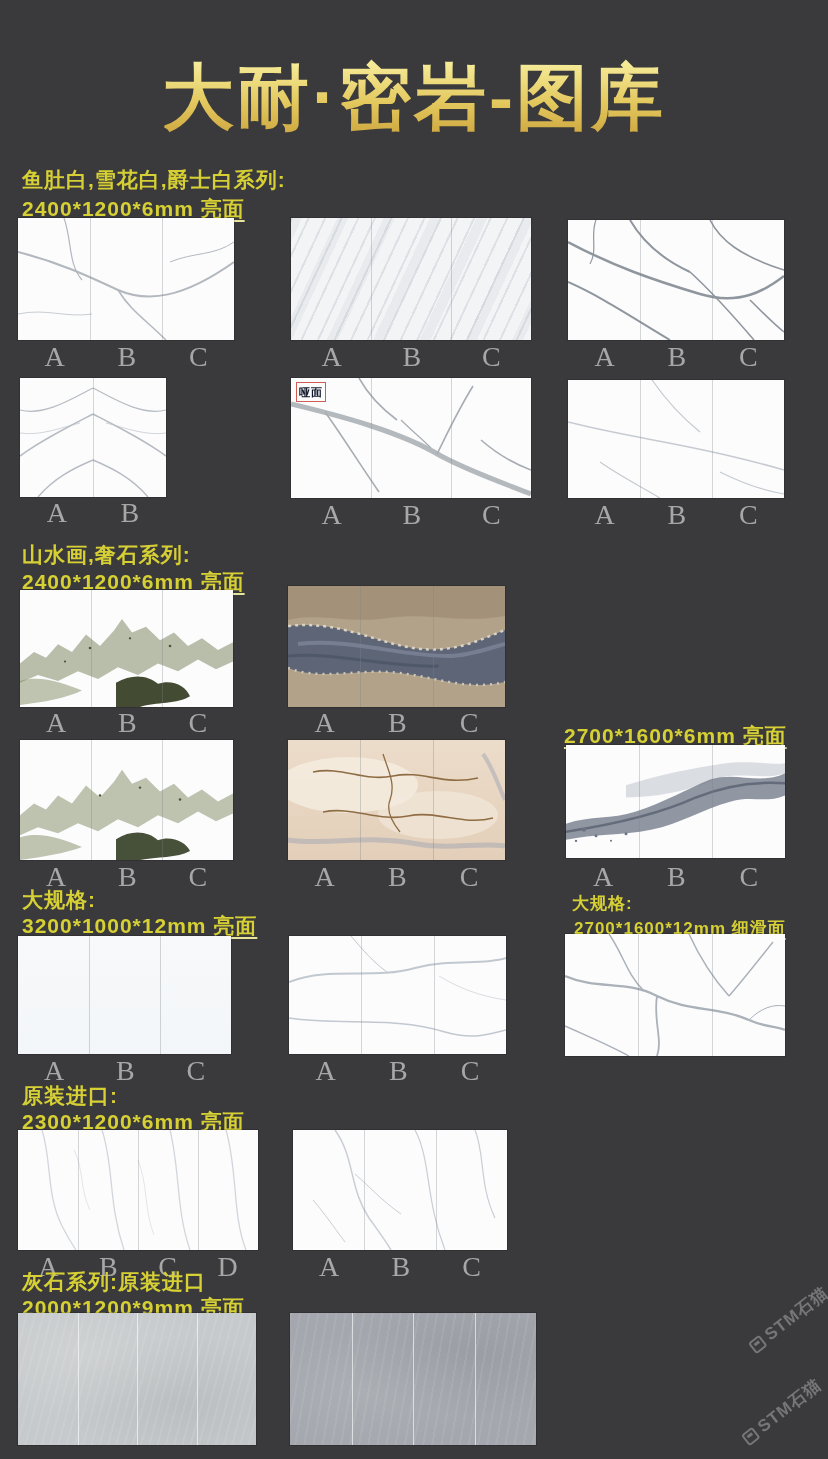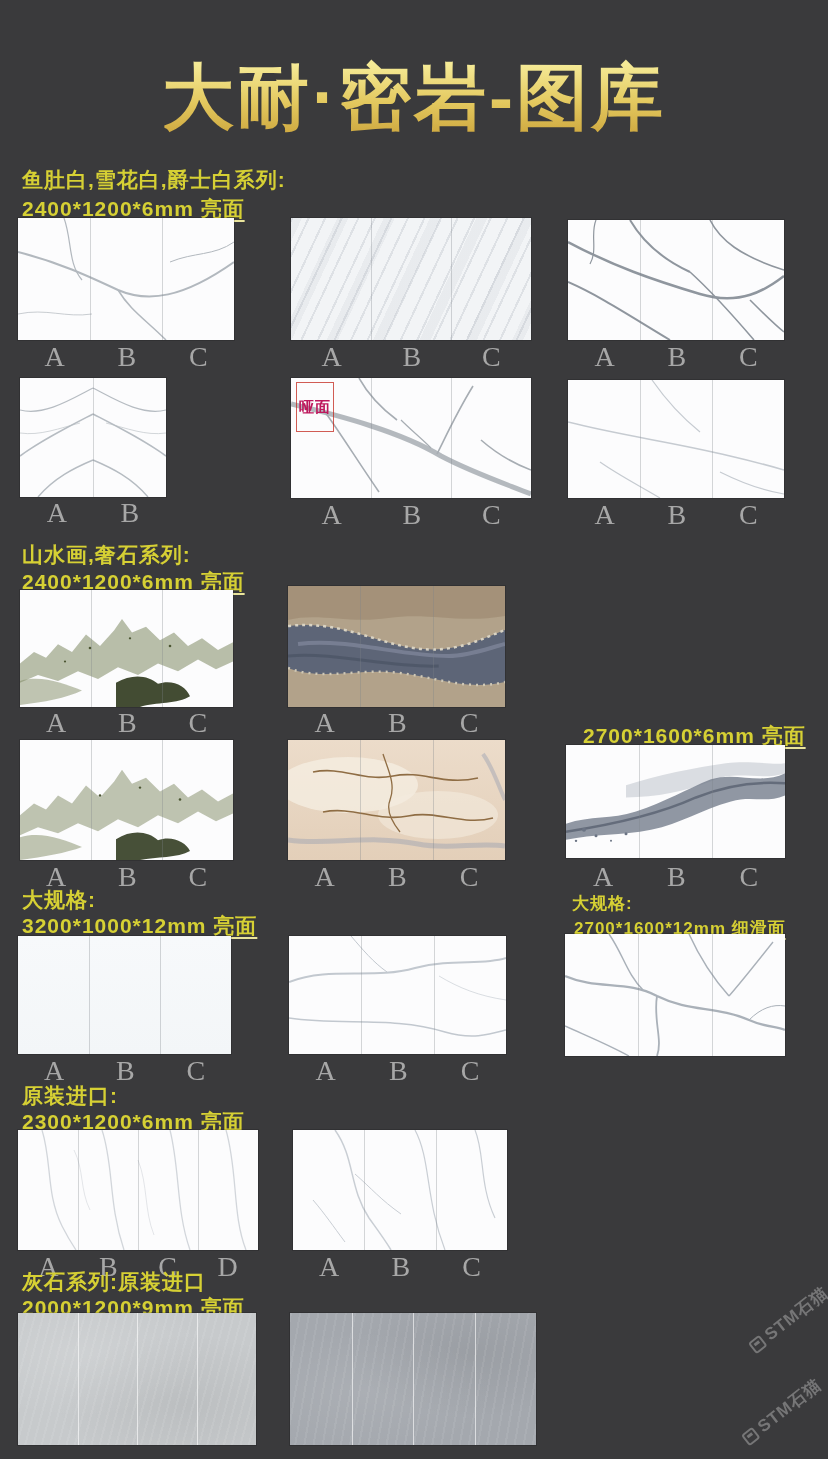--- a/index.html
+++ b/index.html
@@ -14,22 +14,22 @@
     text-decoration:underline;text-decoration-thickness:2px;text-underline-offset:4px;
     text-decoration-color:#e9e49c;}
   .sm{font-size:17px;}
   .tile{position:absolute;background:#fcfcfd;box-shadow:0 0 0 1px rgba(0,0,0,.15);}
   .tile svg{position:absolute;left:0;top:0;width:100%;height:100%;}
   .pdiv{position:absolute;top:0;bottom:0;width:1px;background:rgba(125,130,136,.32);}
   .pdiv.light{background:rgba(255,255,255,.6);}
   .labels{position:absolute;display:flex;justify-content:space-around;align-items:flex-start;
     color:#a7a7a7;font-family:"Liberation Serif",serif;font-size:28px;line-height:30px;}
   .labels span{display:block;}
-  .tag{position:absolute;left:5px;top:4px;color:#be185d;font-size:15px;font-weight:bold;
-    border:1px solid rgba(195,39,27,.75);padding:15px 2px;line-height:18px;letter-spacing:1px;}
+  .tag{position:absolute;left:5px;top:4px;color:#0f172a;font-size:11px;font-weight:bold;
+    border:1px solid rgba(195,39,27,.75);padding:0 2px;line-height:18px;letter-spacing:1px;}
   .wm{position:absolute;transform:rotate(-38deg);color:rgba(178,178,178,.5);font-size:17px;
     font-weight:bold;letter-spacing:1px;display:flex;align-items:center;gap:5px;white-space:nowrap;}
   .wm-logo{width:14px;height:14px;border:2px solid rgba(178,178,178,.5);border-radius:3px;
     box-sizing:border-box;position:relative;flex:0 0 auto;}
   .wm-logo:after{content:"";position:absolute;left:2px;top:2px;right:2px;height:3px;
     background:rgba(178,178,178,.5);}
   .soft-diag{background:
     repeating-linear-gradient(115deg,rgba(150,158,170,.22) 0 2px,transparent 2px 15px),
     repeating-linear-gradient(115deg,rgba(150,158,170,.10) 0 10px,transparent 10px 42px),
     #f2f4f6;}
@@ -191,21 +191,21 @@
     </svg>
     <div class="pdiv" style="left:33.3%;"></div>
     <div class="pdiv" style="left:66.6%;"></div>
   </div>
   <div class="labels" style="left:288px;top:708px;width:217px;">
     <span>A</span>
     <span>B</span>
     <span>C</span>
   </div>
 
-  <div class="abs size-label" style="left:583px;top:722px;text-align:right;">2700*1600*6mm 亮面</div>
+  <div class="abs size-label" style="left:564px;top:722px;text-align:right;">2700*1600*6mm 亮面</div>
 
   <div class="tile" style="left:20px;top:740px;width:213px;height:120px;">
     <svg viewBox="0 0 213 121" preserveAspectRatio="none">
       <path d="M0,76 L14,64 L26,70 L38,56 L52,64 L66,46 L80,58 L94,42 L102,30 L112,44 L126,38 L140,52 L154,44 L168,58 L182,50 L198,62 L213,54 L213,74 L196,82 L178,72 L158,84 L138,76 L118,88 L98,80 L78,92 L58,84 L38,94 L18,88 L0,96 Z" fill="#7f8a64" opacity=".5"></path>
       <path d="M96,100 C112,90 128,92 138,101 C152,96 166,103 170,112 C158,119 136,118 120,121 L96,121 Z" fill="#333d22" opacity=".9"></path>
       <path d="M0,98 C22,92 42,100 62,108 C46,114 24,118 0,121 Z" fill="#828c66" opacity=".5"></path>
       <circle cx="80" cy="56" r="1.3" fill="#4c5633"></circle>
         <circle cx="120" cy="48" r="1.2" fill="#4c5633"></circle>
       <circle cx="160" cy="60" r="1.3" fill="#4c5633"></circle>
     </svg>

